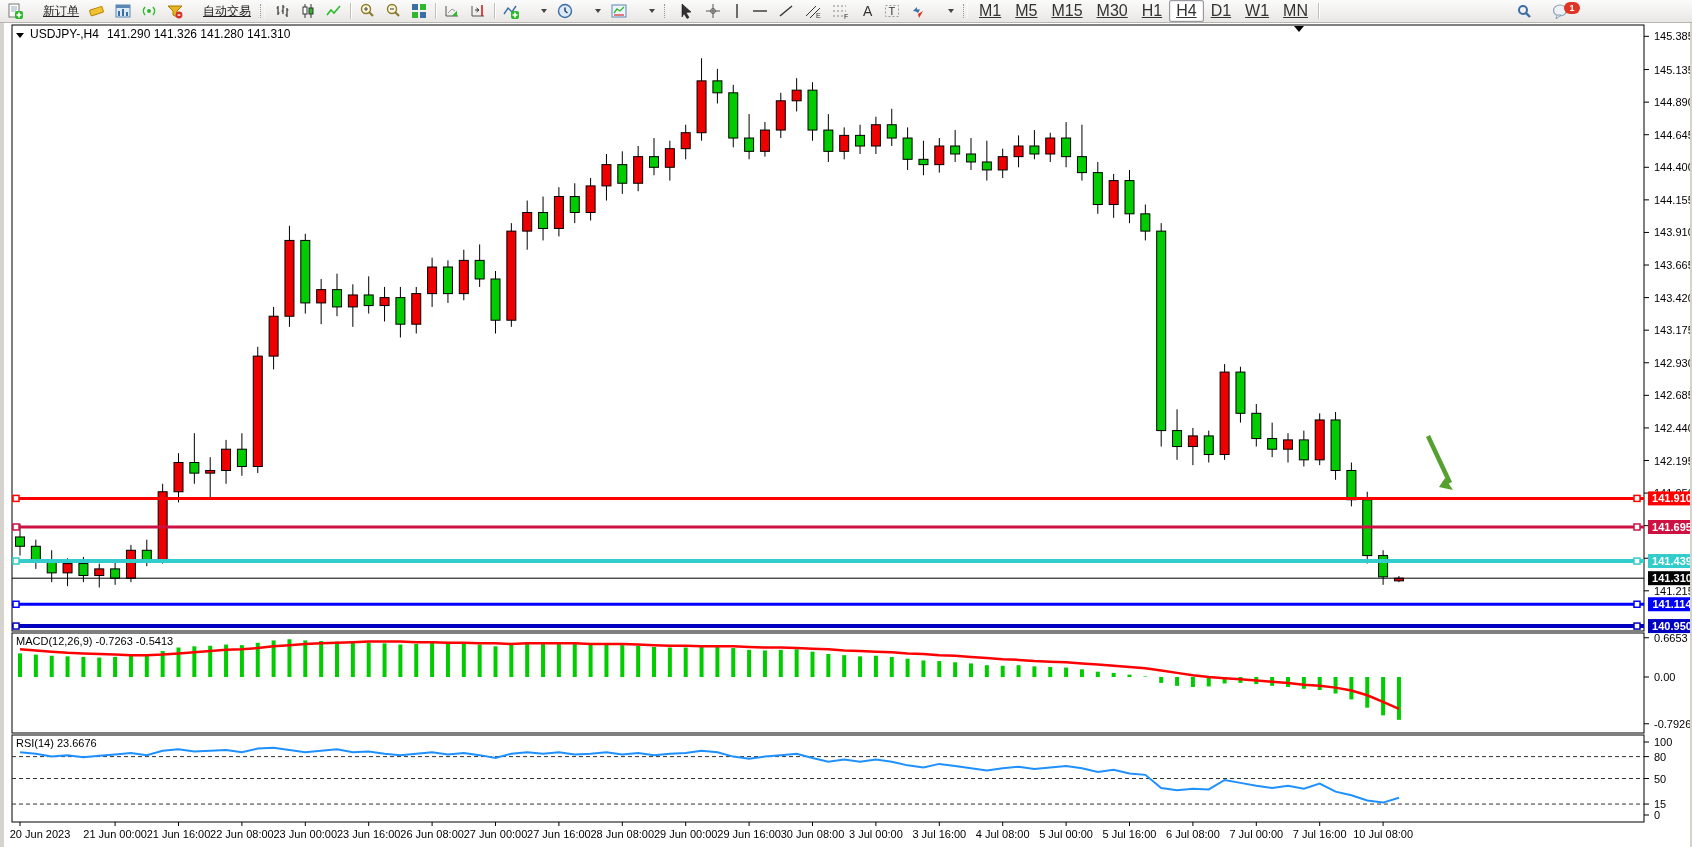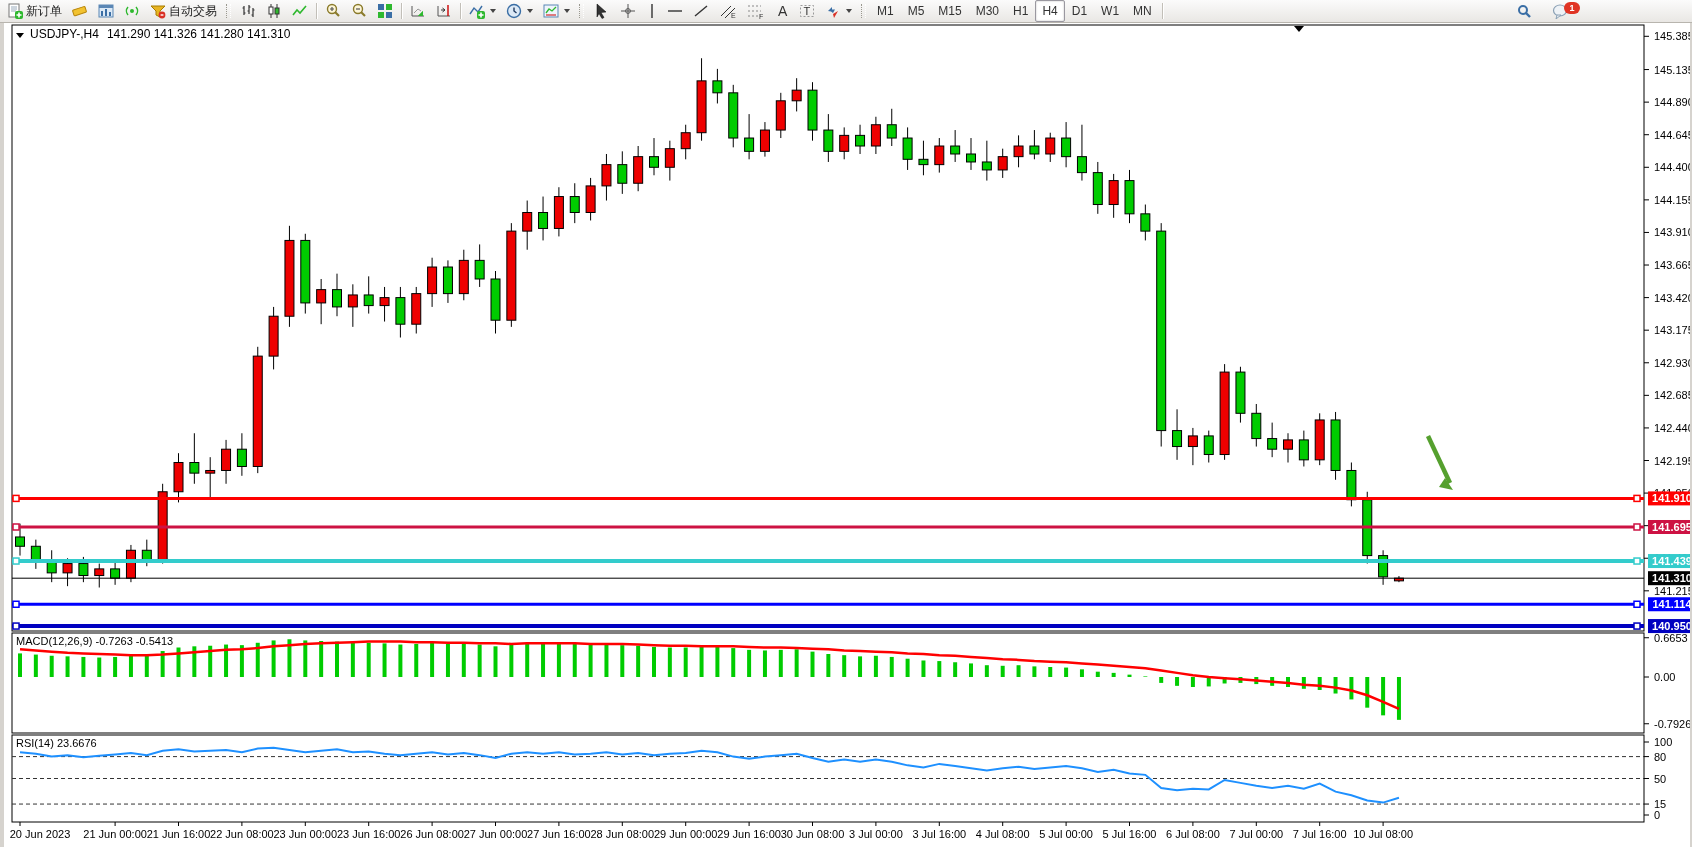--- a/index.html
+++ b/index.html
@@ -3,26 +3,26 @@
 <meta charset="utf-8">
 <style>
   html,body{margin:0;padding:0;background:#d6d3ce;font-family:"Liberation Sans","DejaVu Sans",sans-serif;}
   #app{position:relative;width:1692px;height:847px;background:#fff;overflow:hidden;}
   
   #toolbar{position:absolute;left:0;top:0;width:1692px;height:23px;
     background:linear-gradient(#fbfbfb,#e9e7e4);border-bottom:1px solid #b8b5ae;
     display:flex;align-items:center;box-sizing:border-box;padding-left:2px;}
   .grip{width:3px;height:14px;margin:0 4px;border-left:1px dotted #9a988f;border-right:1px dotted #fff;}
   .sep{width:1px;height:16px;background:#c2bfb8;margin:0 3px;box-shadow:1px 0 0 #fff;}
-  .tb-btn{display:flex;align-items:center;gap:3px;height:20px;padding:0 4px;border:1px solid transparent;
-    border-radius:2px;font-size:12px;color:#222;cursor:default;white-space:nowrap;}
+  .tb-btn{display:flex;align-items:center;gap:20px;height:20px;padding:0 4px;border:1px solid transparent;
+    border-radius:2px;font-size:12px;color:#222;cursor:default;white-space:nowrap;text-decoration:underline;}
   .tb-btn.active{background:#fff;border:1px solid #9a98a0;box-shadow:inset 0 0 2px #bbb;}
   .tb-btn svg{display:block;}
   .dd{width:0;height:0;border-left:3px solid transparent;border-right:3px solid transparent;border-top:4px solid #444;margin-left:2px;}
-  .tf-btn{font-size:12px;color:#333;padding:2px 6px;height:16px;line-height:16px;}
+  .tf-btn{font-size:16px;color:#333;padding:2px 6px;height:16px;line-height:16px;}
   #tb-right{position:absolute;right:118px;top:0;height:23px;display:flex;align-items:center;gap:10px;}
   #chat-badge{position:absolute;top:0;right:-7px;min-width:12px;height:12px;border-radius:7px;background:#e03424;
     color:#fff;font-size:9px;font-weight:bold;text-align:center;line-height:12px;padding:0 2px;}
   
   #chartwrap{position:absolute;left:0;top:23px;width:1692px;height:824px;background:#fff;
     border-left:4px solid #d6d3ce;border-right:2px solid #d6d3ce;box-sizing:border-box;}
   #chart-svg{position:absolute;left:0;top:0;}
   text{font-family:"Liberation Sans","DejaVu Sans",sans-serif;}
 </style>
 </head>

